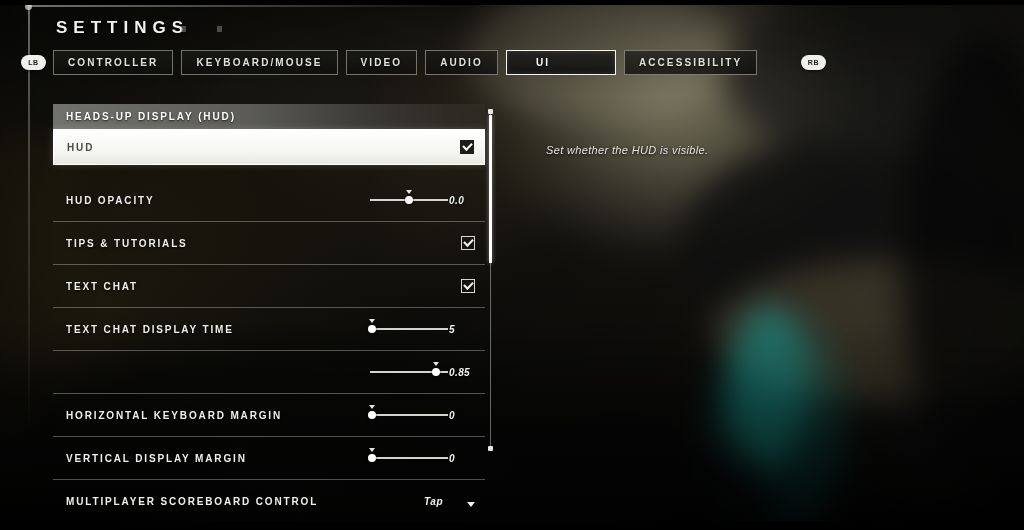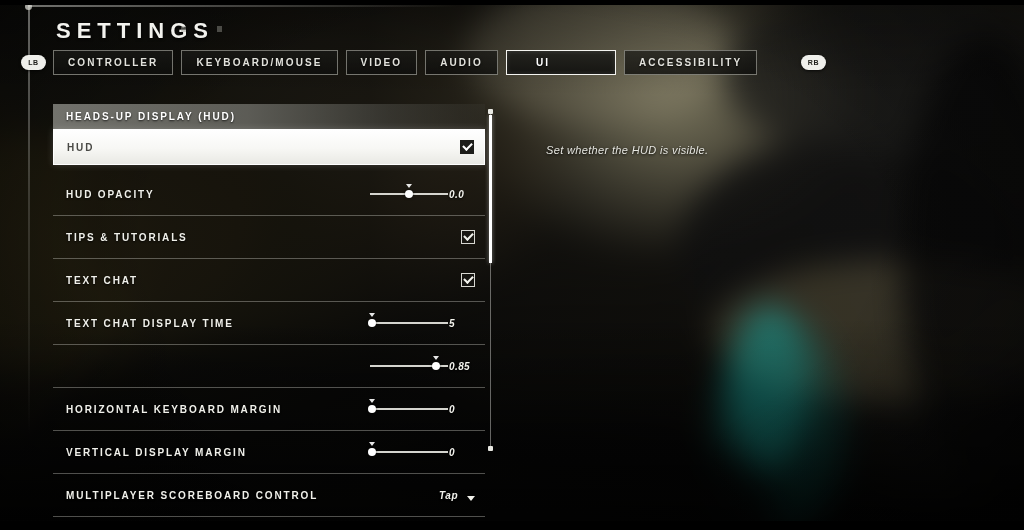--- a/index.html
+++ b/index.html
@@ -74,21 +74,21 @@
     background: linear-gradient(180deg, rgba(200,200,195,.5), rgba(190,190,185,.22) 45%, rgba(190,190,185,0));
     z-index:12;
   }
   .corner-dot {
     position:absolute; left:25px; top:3px; width:7px; height:7px; border-radius:50%;
     background:#d8d8d2; opacity:.75; z-index:13;
   }
 
   .title {
     position:absolute; left:56px; top:18px;
-    font-size:22px; letter-spacing:6px; font-weight:700;
+    font-size:17px; letter-spacing:6px; font-weight:700;
     color:#f2f2ee; text-shadow:0 1px 3px rgba(0,0,0,.9);
     z-index:15;
   }
   .title-dots { position:absolute; top:26px; z-index:15; display:flex; gap:31px; left:181px; }
   .title-dots i {
     display:block; width:5px; height:6px; background:#9a9a92; opacity:.45;
   }
 
   
   .tabbar {
@@ -154,21 +154,21 @@
     min-width:120px;
   }
 
   
   .row.selected {
     height:36px;
     background: linear-gradient(180deg,#ffffff 0%, #f7f7f4 55%, #e9e9e4 100%);
     border:1px solid #ffffff;
     border-bottom:1px solid #ffffff;
     box-shadow:0 0 7px rgba(255,255,255,.18);
-    margin-bottom:8px;
+    margin-bottom:14px;
   }
   .row.selected .label { color:#4a4a46; text-shadow:none; }
 
   
   .checkbox {
     width:14px; height:14px;
     border:1px solid rgba(232,232,226,.92);
     background: rgba(30,30,27,.35);
     display:flex; align-items:center; justify-content:center;
     position:relative;
@@ -202,21 +202,21 @@
     border-top:4px solid #ffffff; opacity:.9;
   }
   .slider-value {
     margin-left:1px; min-width:26px;
     color:#f4f4ee; font-size:10px; font-weight:700; font-style:italic;
     letter-spacing:.4px;
     text-shadow:0 1px 2px rgba(0,0,0,.85);
   }
 
   
-  .dropdown { display:flex; align-items:flex-end; gap:9px; }
+  .dropdown { display:flex; align-items:flex-end; gap:24px; }
   .dropdown .val {
     color:#f2f2ec; font-size:10px; font-style:italic; font-weight:700; letter-spacing:.5px;
     text-shadow:0 1px 2px rgba(0,0,0,.85);
   }
   .dropdown .chev {
     width:0; height:0;
     border-left:4px solid transparent; border-right:4px solid transparent;
     border-top:5px solid #f2f2ec;
   }
 

